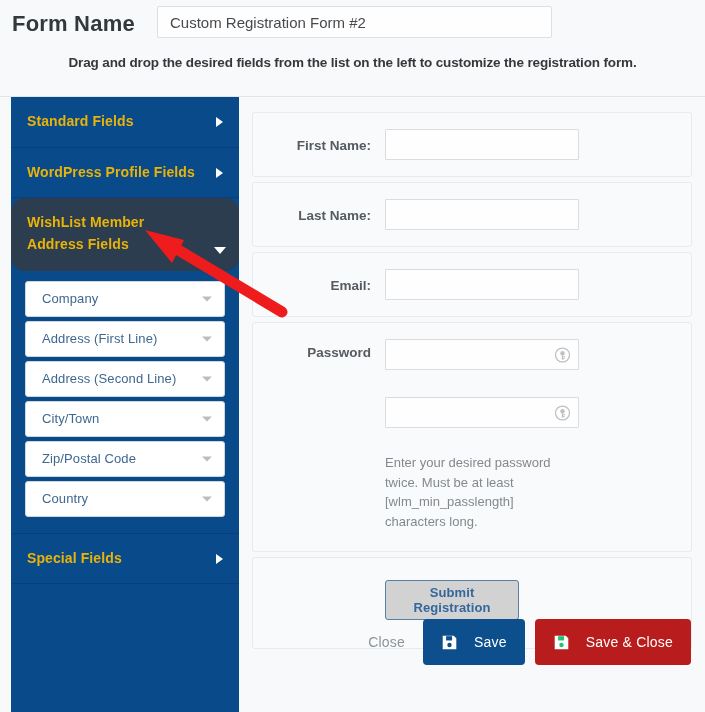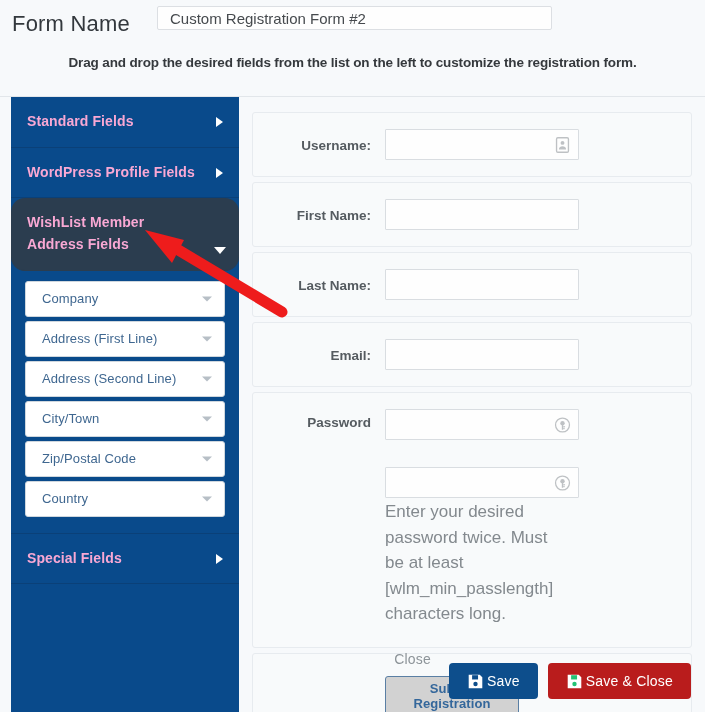--- a/index.html
+++ b/index.html
@@ -14,28 +14,28 @@
 
   
   .header-row {
     position: absolute; left: 0; top: 0; width: 705px; height: 48px;
     display: flex; align-items: center;
   }
   .form-name-label {
     margin-left: 12px;
     font-size: 22px;
     color: #33383d;
-    font-weight: 400;
+    font-weight: 700;
     letter-spacing: .2px;
     white-space: nowrap;
     text-align: right;
   }
   .form-name-input {
     position: absolute; left: 157px; top: 6px;
-    width: 395px; height: 24px;
+    width: 395px; height: 32px;
     border: 1px solid #dcdfe3;
     background: #fefefe;
     border-radius: 2px;
     padding: 0 12px;
     font-size: 15px;
     color: #464a4e;
     font-family: "Liberation Sans", sans-serif;
     outline: none;
   }
 
@@ -58,21 +58,21 @@
 
   
   .sidebar {
     position: absolute; left: 11px; top: 97px;
     width: 228px; height: 615px;
     background: #094a8b;
   }
   .side-section {
     position: relative;
     padding: 14px 16px;
-    color: #f9a8d4;
+    color: #eab308;
     font-size: 14px;
     font-weight: bold;
     cursor: pointer;
     border-bottom: 1px solid #0a4078;
     line-height: 1.55;
     letter-spacing: .1px;
   }
   .side-section.active {
     background: #2b3d4f;
     border-bottom: 1px solid #2b3d4f;
@@ -158,23 +158,23 @@
   .txt-input + .txt-input { margin-top: 27px; }
 
   .inline-icon {
     position: absolute; right: 7px; top: 50%;
     transform: translateY(-50%);
     width: 17px; height: 17px;
     opacity: .55;
   }
 
   .helper-text {
-    margin-top: 1px;
+    margin-top: 25px;
     width: 180px;
-    font-size: 17px;
+    font-size: 13px;
     color: #83898e;
     line-height: 1.5;
   }
 
   .submit-card {
     background: #f8fafb;
     border: 1px solid #e7ebef;
     border-radius: 3px;
     margin-bottom: 5px;
     padding: 22px 14px 28px 14px;
@@ -199,31 +199,30 @@
     display: flex; align-items: center; gap: 10px;
   }
   .close-link {
     font-size: 14px;
     color: #8d9499;
     cursor: pointer;
     padding: 0 8px;
     letter-spacing: .2px;
   }
   .btn {
-    display: flex; align-items: center; gap: 3px;
-    height: 36px;
+    display: flex; align-items: center; gap: 16px;
+    height: 46px;
     padding: 0 18px;
     border: none;
     border-radius: 4px;
     color: #ffffff;
     font-size: 14px;
     font-family: "Liberation Sans", sans-serif;
     cursor: pointer;
     letter-spacing: .2px;
-    margin-top: 44px;
   }
   .btn-save { background: #0d4e8c; }
   .btn-save-close { background: #b91c1c; }
   .btn svg { display: block; }
 
   
   .annot-arrow {
     position: absolute; left: 0; top: 0;
     width: 705px; height: 712px;
     pointer-events: none;
@@ -290,32 +289,20 @@
     </div>
 
     <div class="side-section" style="border-top:1px solid #0a4078;">
       <span>Special Fields</span>
       <span class="caret-right"></span>
     </div>
   </div>
 
   <div class="form-panel">
 
-    <div class="form-card">
-      <div class="fc-label">Username:</div>
-      <div class="fc-body">
-        <div class="txt-input">
-          <svg class="inline-icon" viewBox="0 0 20 20">
-            <rect x="3" y="1.5" width="14" height="17" rx="1.5" fill="none" stroke="#8b9196" stroke-width="1.6"></rect>
-            <circle cx="10" cy="7.5" r="2.3" fill="#8b9196"></circle>
-            <path d="M5.8 15.2c0-2.4 1.9-3.8 4.2-3.8s4.2 1.4 4.2 3.8z" fill="#8b9196"></path>
-          </svg>
-        </div>
-      </div>
-    </div>
 
     <div class="form-card">
       <div class="fc-label">First Name:</div>
       <div class="fc-body">
         <div class="txt-input"></div>
       </div>
     </div>
 
     <div class="form-card">
       <div class="fc-label">Last Name:</div>

